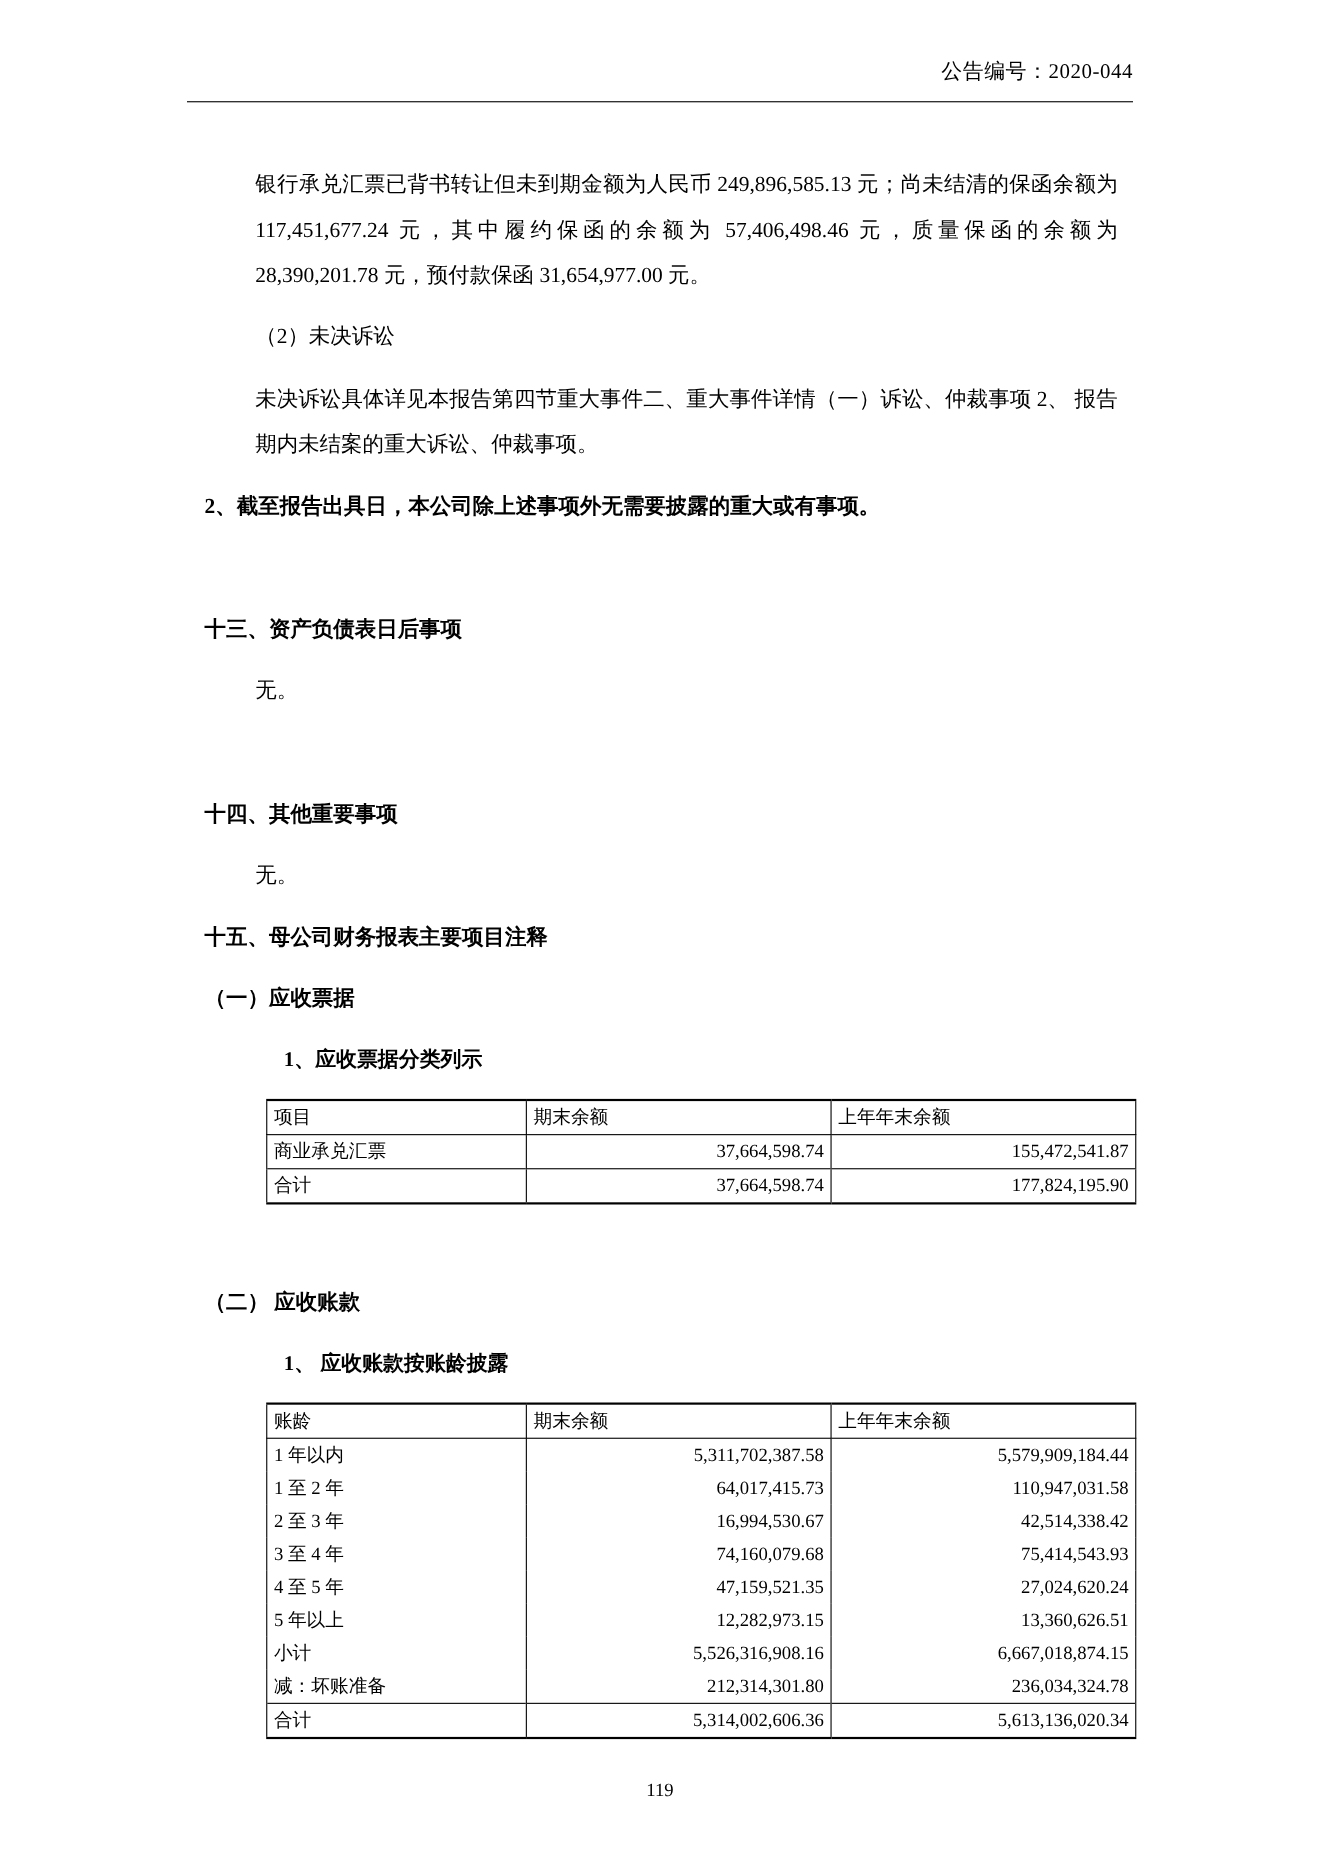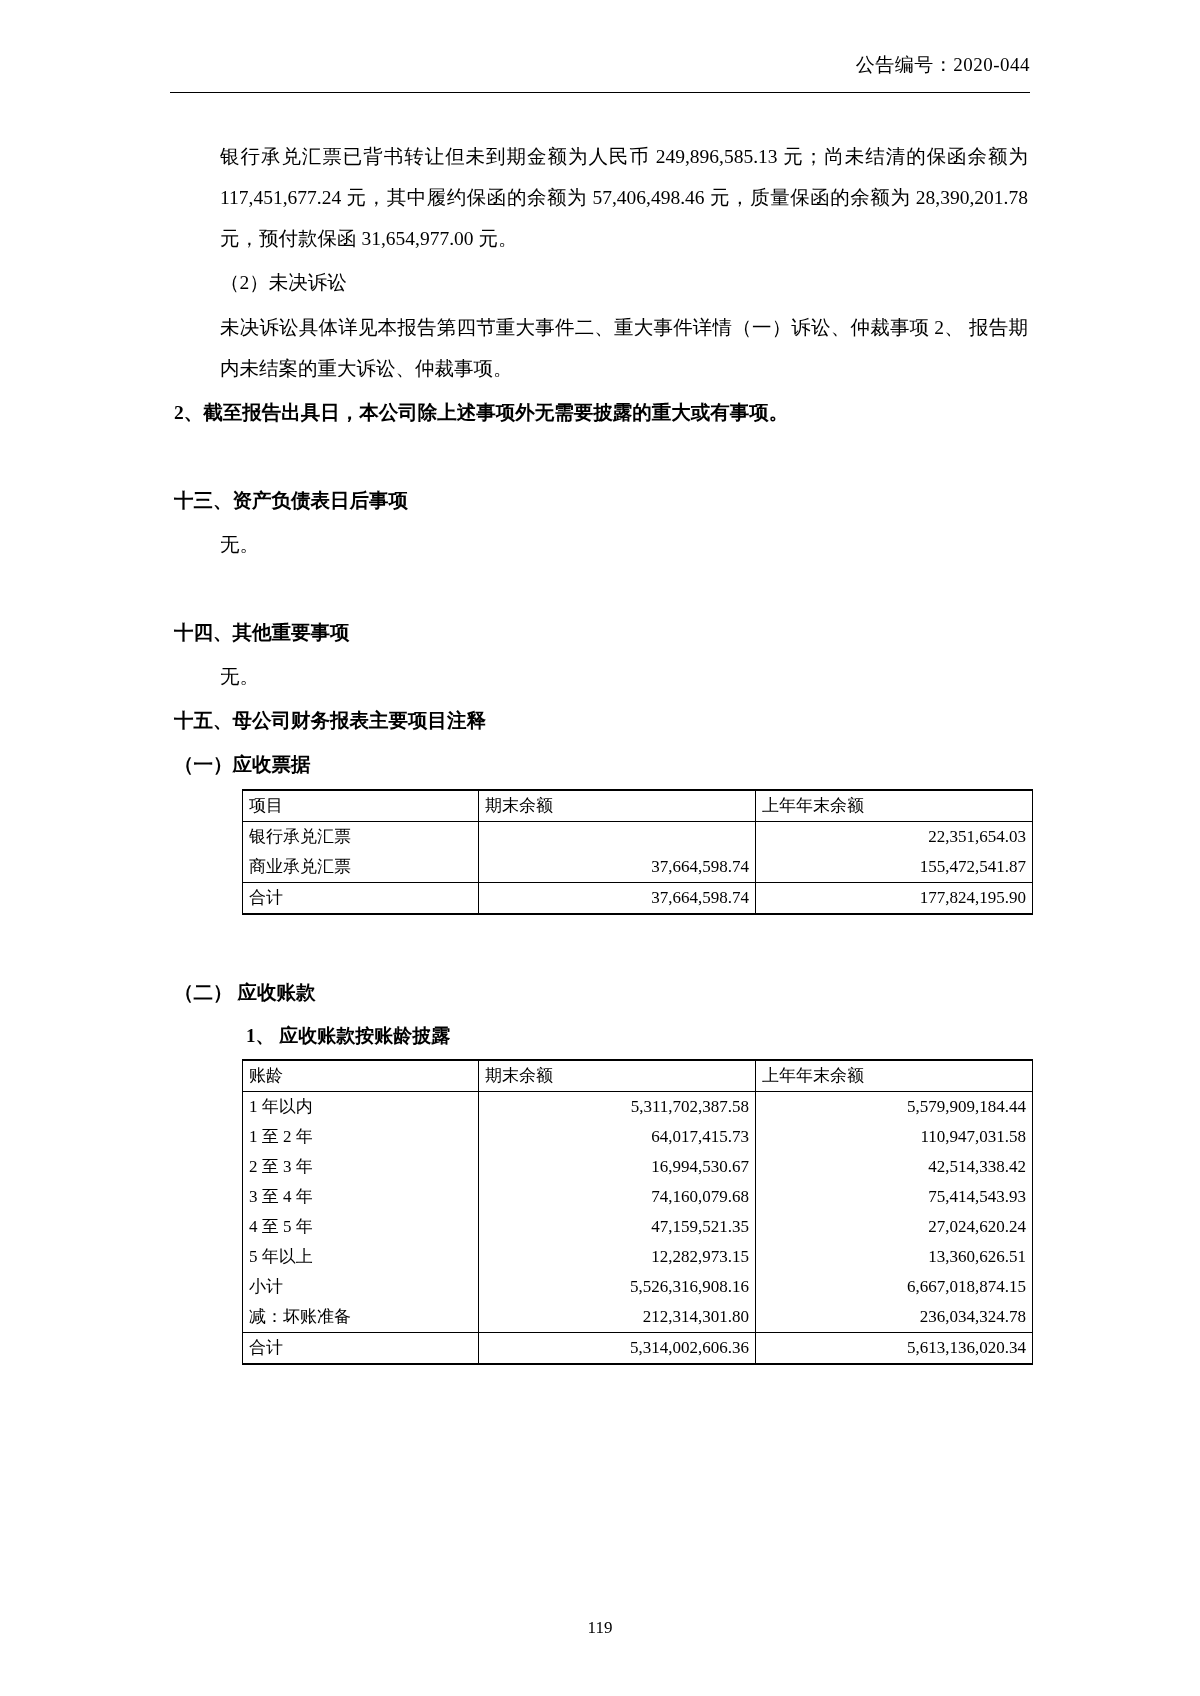--- a/index.html
+++ b/index.html
@@ -38,21 +38,21 @@
     border-top: 1px solid #000;
   }
   
   .content {
     position: absolute;
     top: 132px;
     left: 170px;
     width: 862px;
   }
   p {
-    margin: 4px;
+    margin: 16px;
     font-size: 19.5px;
     line-height: 41px;
   }
   .just {
     text-align: justify;
     text-justify: inter-ideograph;
   }
   .para-block {
     padding-left: 46px;
   }
@@ -156,40 +156,36 @@
 
     <div class="spacer-lg"></div>
 
     <p class="heading-l1">十四、其他重要事项</p>
     <p class="nobold-line">无。</p>
 
     <p class="heading-l1">十五、母公司财务报表主要项目注释</p>
 
     <p class="heading-l2">（一）应收票据</p>
 
+    <p class="heading-l3">1、应收票据分类列示</p>
 
     <table class="fin">
       <colgroup>
           <col class="c1">
           <col class="c2">
           <col class="c3">
         </colgroup>
       <thead>
         <tr>
           <th>项目</th>
           <th>期末余额</th>
           <th>上年年末余额</th>
         </tr>
       </thead>
       <tbody>
-        <tr class="first-body">
-          <td class="lbl">银行承兑汇票</td>
-          <td class="val"></td>
-          <td class="val">22,351,654.03</td>
-        </tr>
         <tr>
           <td class="lbl">商业承兑汇票</td>
           <td class="val">37,664,598.74</td>
           <td class="val">155,472,541.87</td>
         </tr>
         <tr class="total">
           <td class="lbl-center">合计</td>
           <td class="val">37,664,598.74</td>
           <td class="val">177,824,195.90</td>
         </tr>

